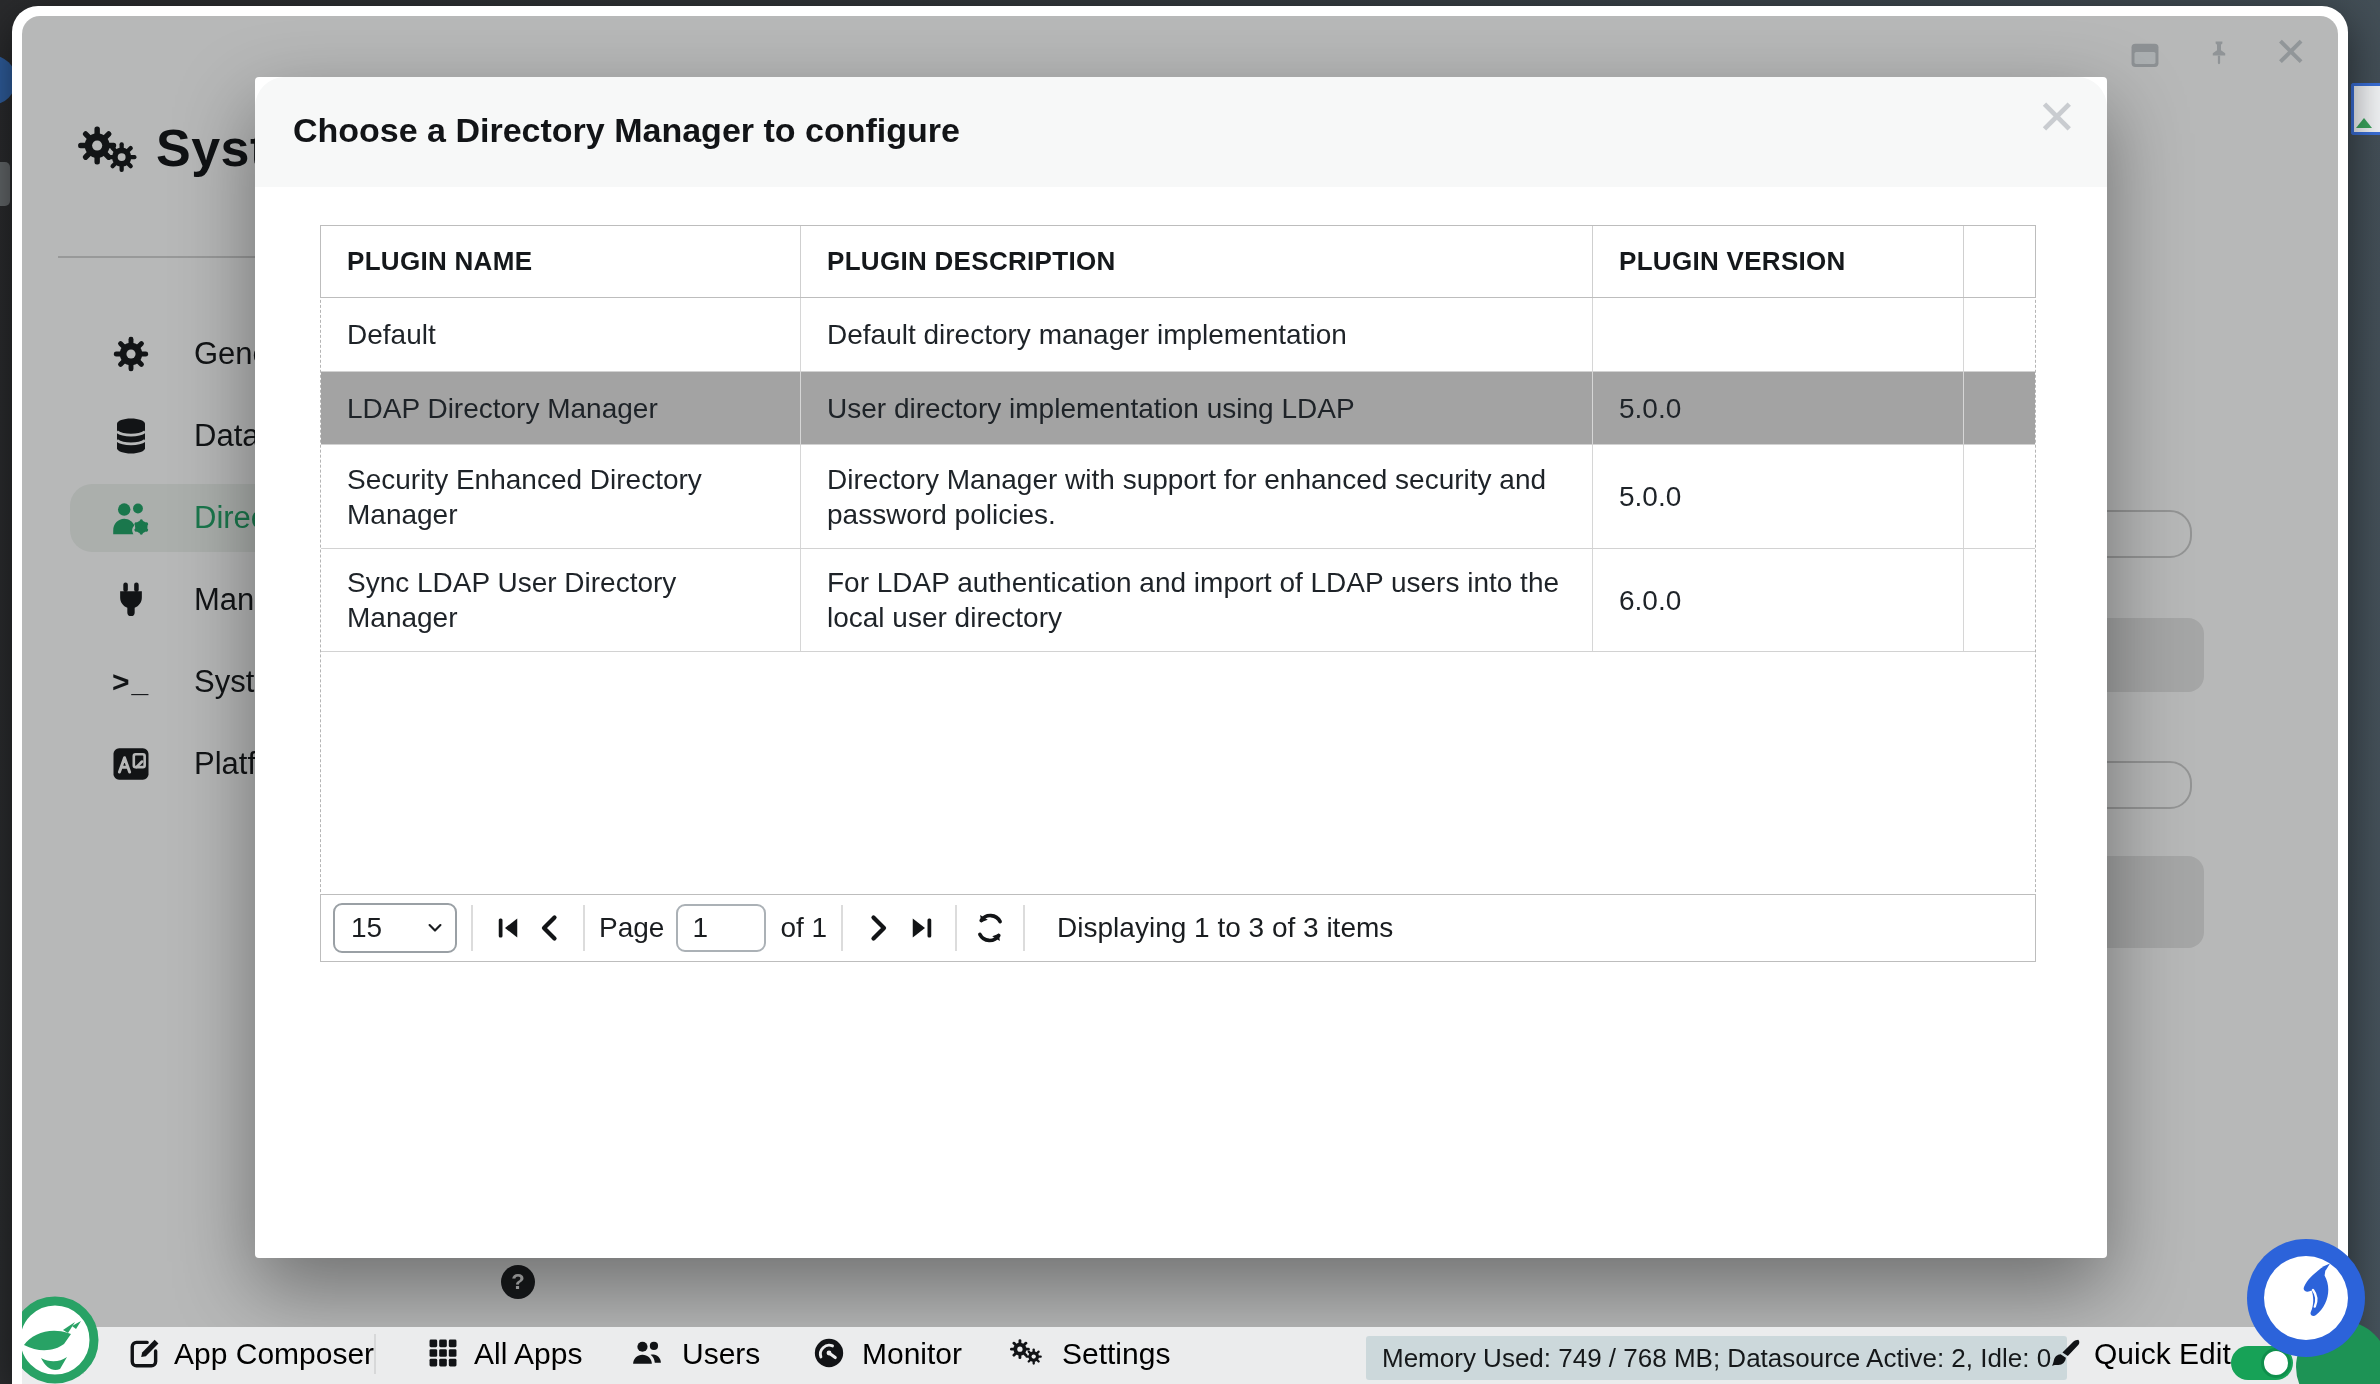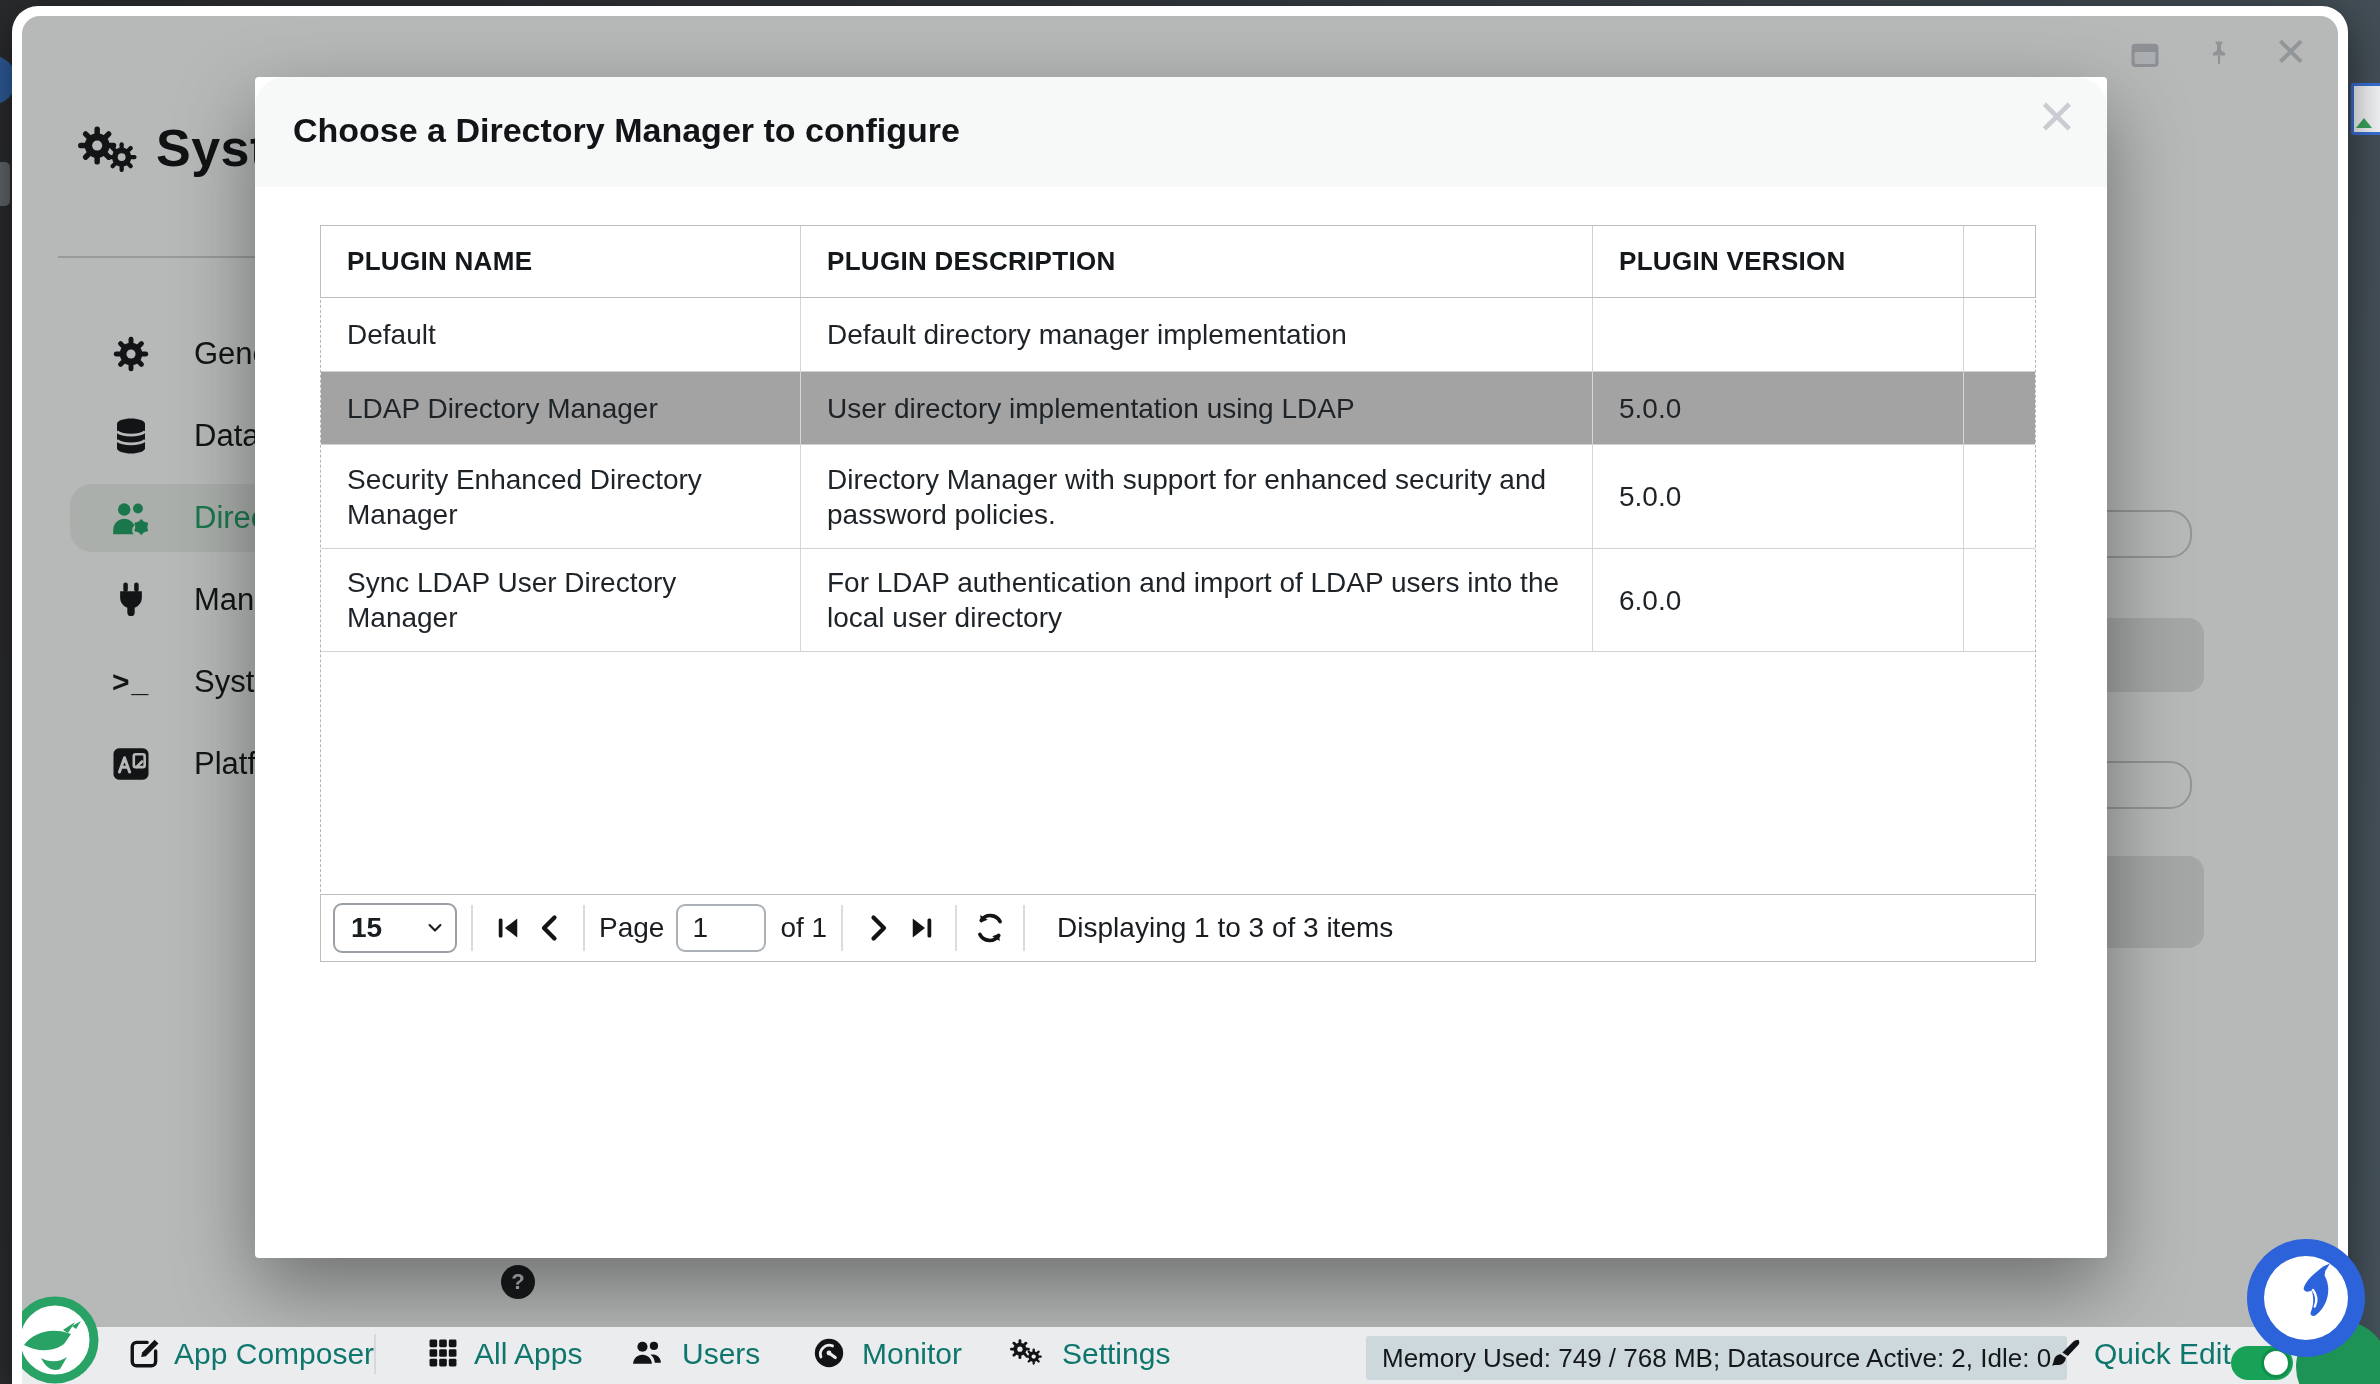--- a/index.html
+++ b/index.html
@@ -47,31 +47,31 @@
              letter-spacing:.3px;border-right:1px solid #cfcfcf;box-sizing:border-box;}
   .thead div:last-child{border-right:none;}
   .trow{display:grid;grid-template-columns:480px 792px 371px 72px;box-sizing:border-box;border-bottom:1px solid #d2d2d2;cursor:pointer;}
   .trow div{display:flex;align-items:center;padding:8px 30px 8px 26px;font-size:28px;color:#1e2328;line-height:35px;
             border-right:1px solid #d6d6d6;box-sizing:border-box;}
   .trow div:last-child{border-right:none;}
   .trow.hl{background:#a3a3a3;}
   .pager{position:absolute;left:-1px;right:-1px;bottom:0;height:66px;border:1px solid #bdbdbd;background:#fff;
          display:flex;align-items:center;font-size:28px;color:#1a1d20;}
   .psel{margin-left:12px;width:124px;height:50px;border:2px solid #9aa0a5;border-radius:9px;display:flex;
-        align-items:center;justify-content:space-between;padding:0 10px 0 16px;box-sizing:border-box;cursor:pointer;font-weight:bold;}
+        align-items:center;justify-content:space-between;padding:0 10px 0 16px;box-sizing:border-box;cursor:pointer;}
   .psep{width:2px;height:46px;background:#dcdcdc;margin-left:14px;}
   .pbtn{margin-left:12px;width:38px;height:38px;display:flex;align-items:center;justify-content:center;color:#121416;cursor:pointer;}
   .pinput{margin-left:12px;width:90px;height:48px;border:2px solid #abb1b6;border-radius:9px;font-size:28px;
           padding-left:14px;box-sizing:border-box;font-family:inherit;color:#1a1d20;}
   .plabel{margin-left:14px;}
   .pstatus{margin-left:32px;}
   
   .taskbar{left:0;right:0;bottom:0;height:57px;background:#ebeced;z-index:7;}
   .tb-ic{top:1320px;width:34px;height:34px;color:#111316;z-index:8;}
-  .tb-lb{top:1320px;font-size:30px;font-weight:500;color:#0f766e;line-height:36px;z-index:8;white-space:nowrap;cursor:pointer;}
+  .tb-lb{top:1320px;font-size:30px;font-weight:500;color:#000000;line-height:36px;z-index:8;white-space:nowrap;cursor:pointer;}
   .tb-div{top:1318px;width:2px;height:40px;background:#d7d8d9;z-index:8;}
   .badge{left:1344px;top:1320px;height:44px;background:#ccd8db;border-radius:3px;display:flex;align-items:center;
          padding:0 16px;font-size:26px;color:#15181a;z-index:8;}
   .logo{left:-11px;top:1280px;width:88px;height:88px;z-index:9;cursor:pointer;}
   .toggle{left:2209px;top:1330px;width:62px;height:34px;border-radius:17px;background:#17a257;z-index:8;cursor:pointer;}
   .toggle i{position:absolute;right:2px;top:2px;width:30px;height:30px;border-radius:50%;background:#fff;
             border:3px solid #0f8f4c;box-sizing:border-box;}
   
   .fab-green{left:2296px;top:1321px;width:92px;height:92px;border-radius:50%;background:#1d9355;z-index:20;cursor:pointer;}
   .fab-green i{position:absolute;left:18px;top:14px;width:30px;height:10px;border-radius:6px;background:#fff;transform:rotate(-28deg);}

